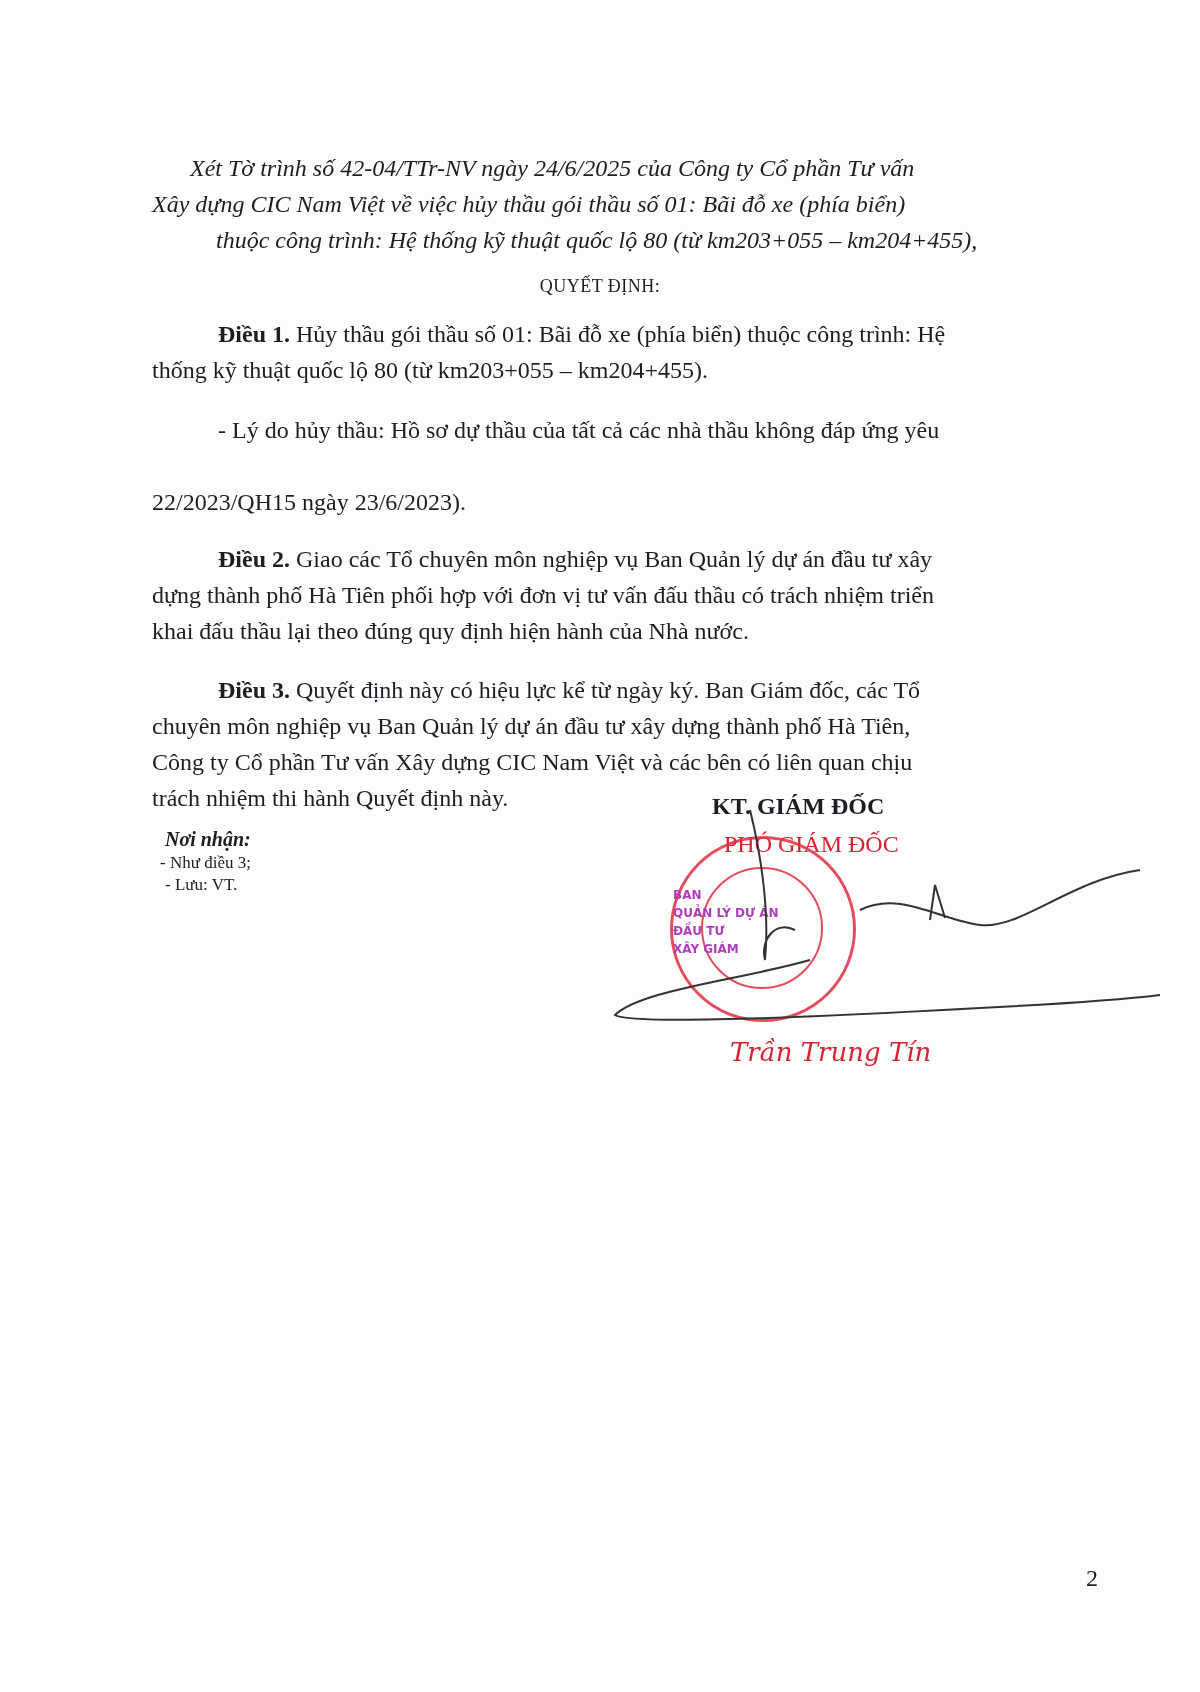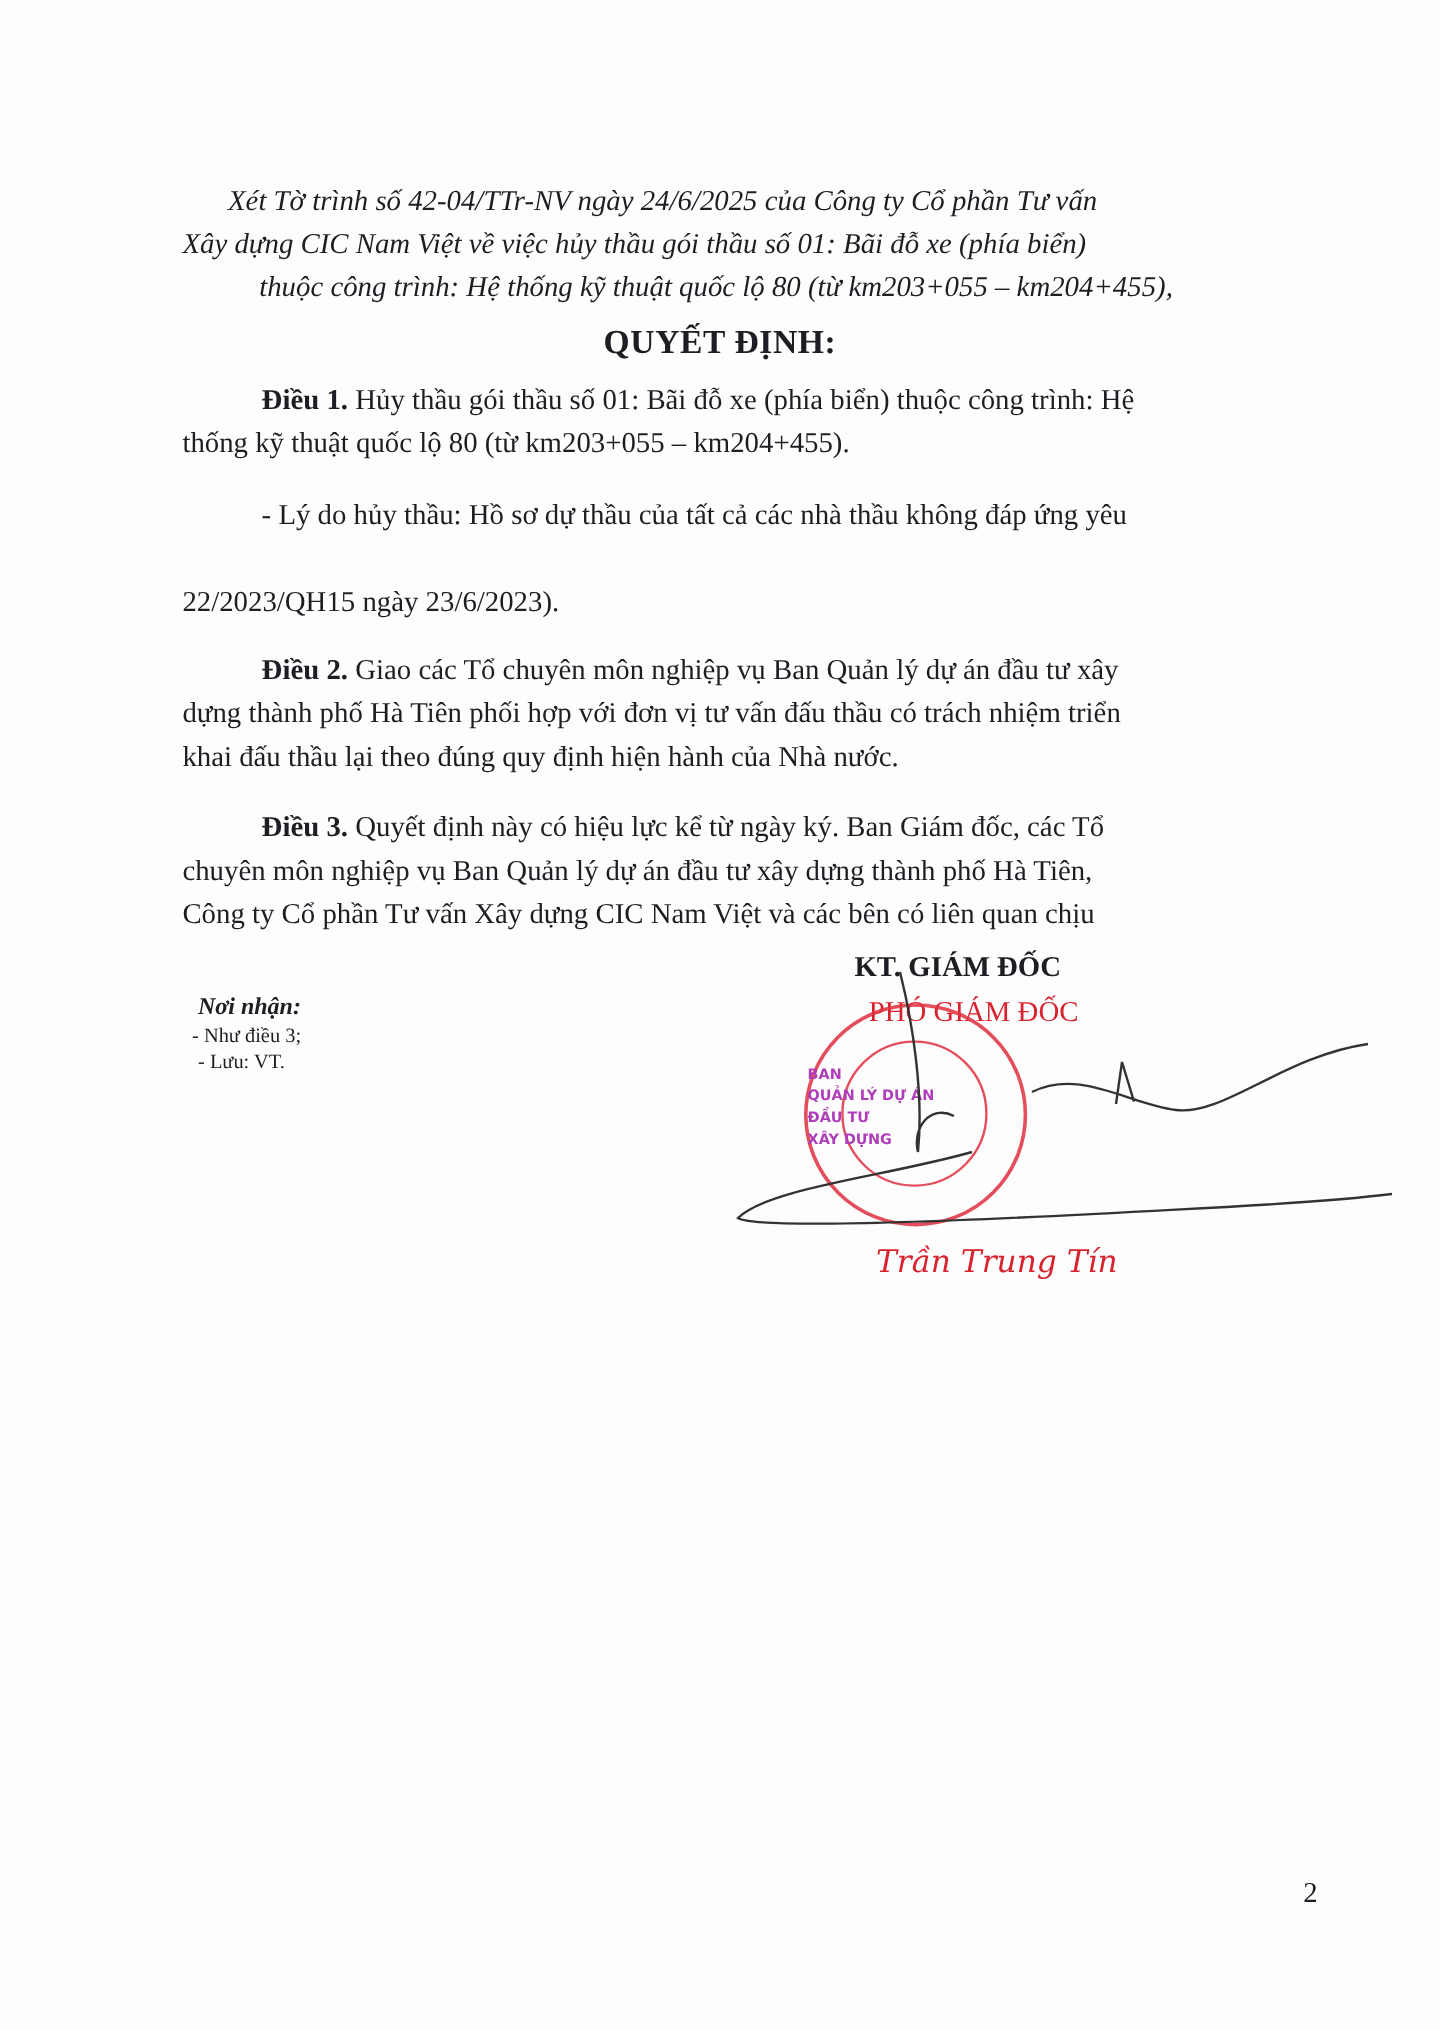--- a/index.html
+++ b/index.html
@@ -8,21 +8,21 @@
     font-family: "Liberation Serif", "DejaVu Serif", serif;
     color: #1d1d24; position: relative; overflow: hidden;
   }
   .page { position: absolute; left: 0; top: 0; width: 1020px; height: 1692px; }
   .line {
     position: absolute; white-space: nowrap; font-size: 24px; line-height: 32px;
   }
   .italic { font-style: italic; }
   .bold { font-weight: bold; }
   .center { text-align: center; }
-  .heading { font-size: 28px; font-weight: bold; letter-spacing: 0.5px; }
+  .heading { font-size: 18px; font-weight: normal; letter-spacing: 0.5px; }
   .small { font-size: 17px; line-height: 22px; }
   .sig-title { font-size: 24px; font-weight: bold; }
   .red { color: #d8232f; }
   .stamp {
     position: absolute; left: 670px; top: 836px; width: 180px; height: 180px;
     border: 3px solid #e03040; border-radius: 50%; opacity: 0.85;
   }
   .stamp-inner {
     position: absolute; left: 28px; top: 28px; width: 118px; height: 118px;
     border: 2px solid #e03040; border-radius: 50%;
@@ -58,34 +58,35 @@
     <span class="bold">Điều 2.</span><span> Giao các Tổ chuyên môn nghiệp vụ Ban Quản lý dự án đầu tư xây</span>
   </div>
   <div class="line" style="left:152px; top:579px;">dựng thành phố Hà Tiên phối hợp với đơn vị tư vấn đấu thầu có trách nhiệm triển</div>
   <div class="line" style="left:152px; top:615px;">khai đấu thầu lại theo đúng quy định hiện hành của Nhà nước.</div>
 
   <div class="line" style="left:218px; top:674px;">
     <span class="bold">Điều 3.</span><span> Quyết định này có hiệu lực kể từ ngày ký. Ban Giám đốc, các Tổ</span>
   </div>
   <div class="line" style="left:152px; top:710px;">chuyên môn nghiệp vụ Ban Quản lý dự án đầu tư xây dựng thành phố Hà Tiên,</div>
   <div class="line" style="left:152px; top:746px;">Công ty Cổ phần Tư vấn Xây dựng CIC Nam Việt và các bên có liên quan chịu</div>
+  <div class="line" style="left:152px; top:782px;">trách nhiệm thi hành Quyết định này.</div>
 
   <div class="line bold italic" style="left:165px; top:826px; font-size:20px; line-height:26px;">Nơi nhận:</div>
   <div class="line small" style="left:160px; top:852px;">- Như điều 3;</div>
   <div class="line small" style="left:165px; top:874px;">- Lưu: VT.</div>
 
   <div class="line sig-title" style="left:712px; top:790px;">KT. GIÁM ĐỐC</div>
   <div class="line red" style="left:724px; top:828px; font-size:24px;">PHÓ GIÁM ĐỐC</div>
 
   <div class="stamp">
     <div class="stamp-inner"></div>
     <div class="stamp-text" style="top:48px;">BAN</div>
     <div class="stamp-text" style="top:66px;">QUẢN LÝ DỰ ÁN</div>
     <div class="stamp-text" style="top:84px;">ĐẦU TƯ</div>
-    <div class="stamp-text" style="top:102px;">XÂY DỰNG</div>
+    <div class="stamp-text" style="top:102px;">XÂY GIÁM</div>
   </div>
 
   <svg class="sig-svg" width="560" height="260" viewBox="0 0 560 260">
     <path d="M150 20 C 160 60, 170 120, 165 170 C 160 150, 175 130, 195 140" stroke="#333" stroke-width="2" fill="none"></path>
     <path d="M260 120 C 300 100, 340 130, 380 135 C 420 140, 470 90, 540 80" stroke="#333" stroke-width="2" fill="none"></path>
     <path d="M330 130 L 335 95 L 345 128" stroke="#333" stroke-width="2" fill="none"></path>
     <path d="M210 170 C 140 190, 40 200, 15 225 C 30 235, 200 228, 380 218 C 460 214, 520 210, 560 205" stroke="#333" stroke-width="2" fill="none"></path>
   </svg>
 
   <div class="line italic red" style="left:730px; top:1036px; font-size:26px; font-family:'DejaVu Serif', serif;">Trần Trung Tín</div>

